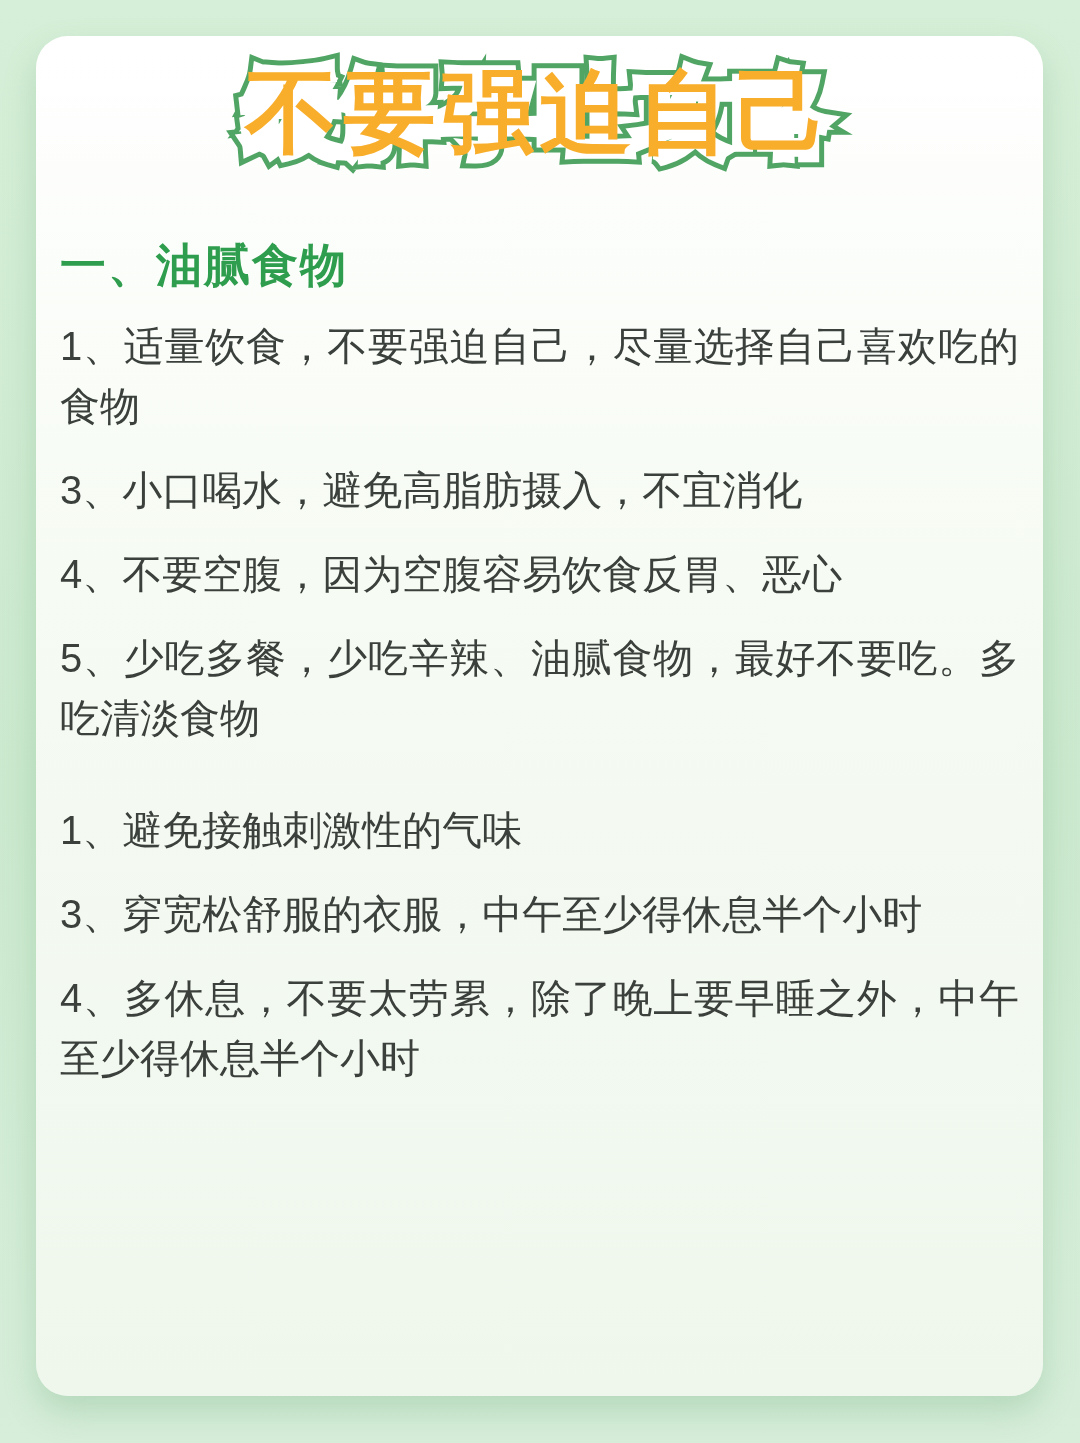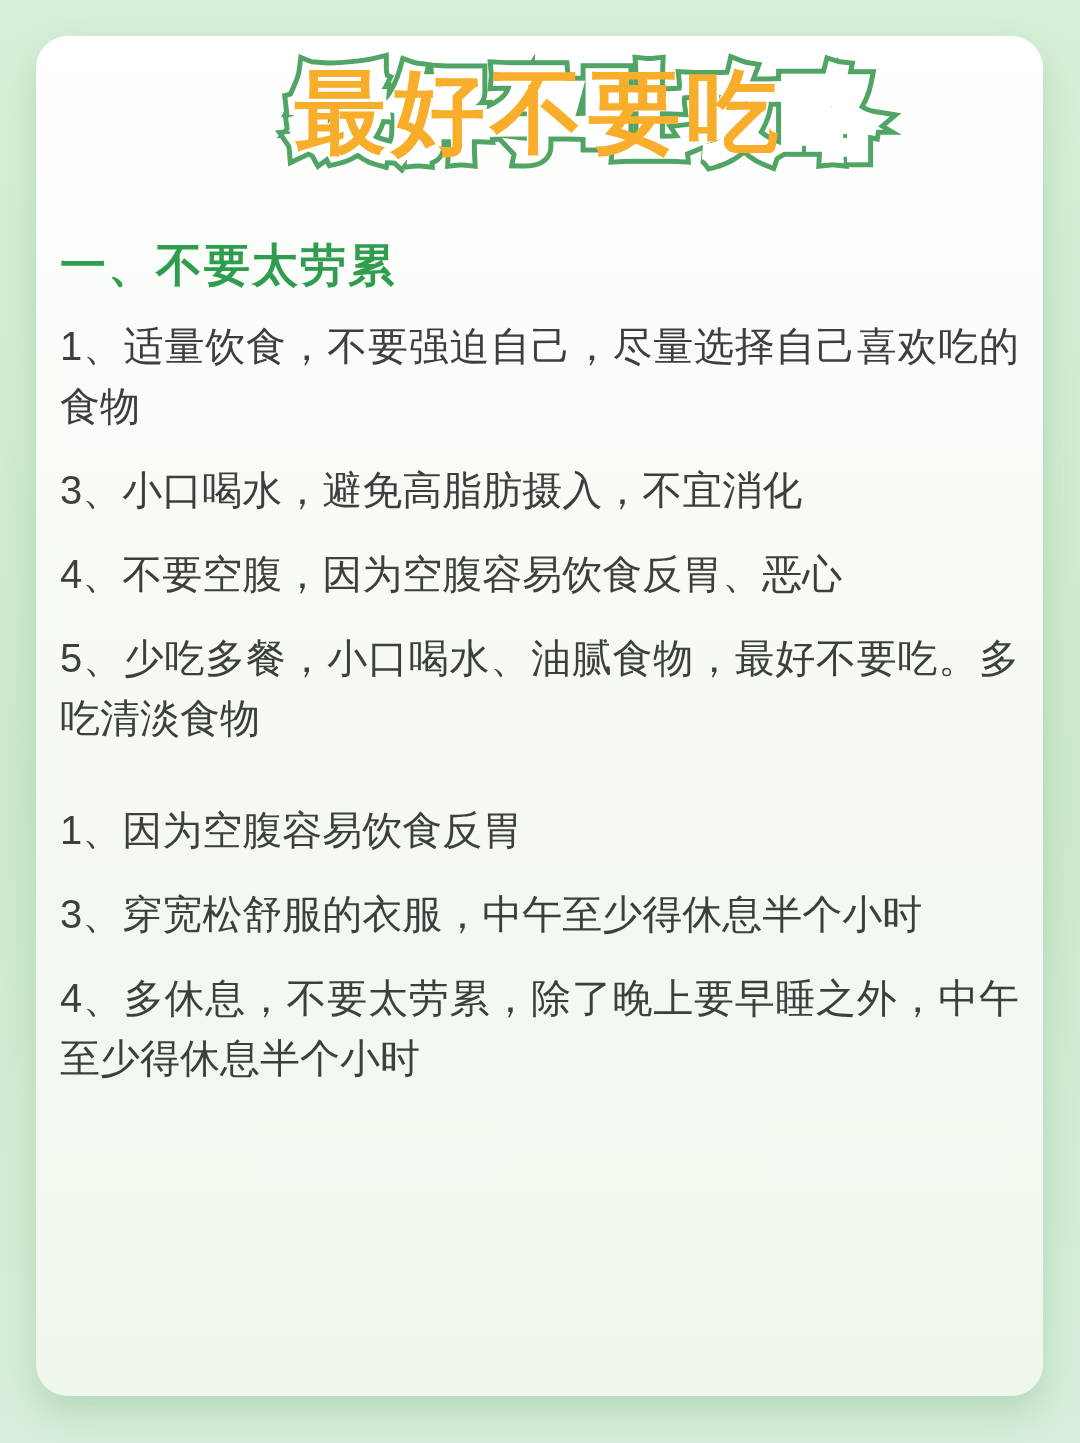--- a/index.html
+++ b/index.html
@@ -112,45 +112,45 @@
   }
   .list-item .marker { display: inline; }
   .list-item .text { display: inline; }
 </style>
 </head>
 <body>
 
 <div class="card">
 
   <div class="title-row">
-    <div class="bubble-title" data-text="缓解孕吐攻略">最好不要吃</div>
+    <div class="bubble-title" data-text="缓解孕吐攻略">不要强迫自己</div>
   </div>
 
 
   <div class="section section-diet">
-    <div class="section-heading">一、不要太劳累</div>
+    <div class="section-heading">一、油腻食物</div>
 
     <p class="list-item">
       <span class="marker">1、</span><span class="text">适量饮食，不要强迫自己，尽量选择自己喜欢吃的食物</span>
     </p>
     <p class="list-item">
       <span class="marker">3、</span><span class="text">小口喝水，避免高脂肪摄入，不宜消化</span>
     </p>
     <p class="list-item">
       <span class="marker">4、</span><span class="text">不要空腹，因为空腹容易饮食反胃、恶心</span>
     </p>
     <p class="list-item">
-      <span class="marker">5、</span><span class="text">少吃多餐，小口喝水、油腻食物，最好不要吃。多吃清淡食物</span>
+      <span class="marker">5、</span><span class="text">少吃多餐，少吃辛辣、油腻食物，最好不要吃。多吃清淡食物</span>
     </p>
   </div>
 
   <div class="section section-habits">
 
     <p class="list-item">
-      <span class="marker">1、</span><span class="text">因为空腹容易饮食反胃</span>
+      <span class="marker">1、</span><span class="text">避免接触刺激性的气味</span>
     </p>
     <p class="list-item">
       <span class="marker">3、</span><span class="text">穿宽松舒服的衣服，中午至少得休息半个小时</span>
     </p>
     <p class="list-item">
       <span class="marker">4、</span><span class="text">多休息，不要太劳累，除了晚上要早睡之外，中午至少得休息半个小时</span>
     </p>
   </div>
 
 </div>

